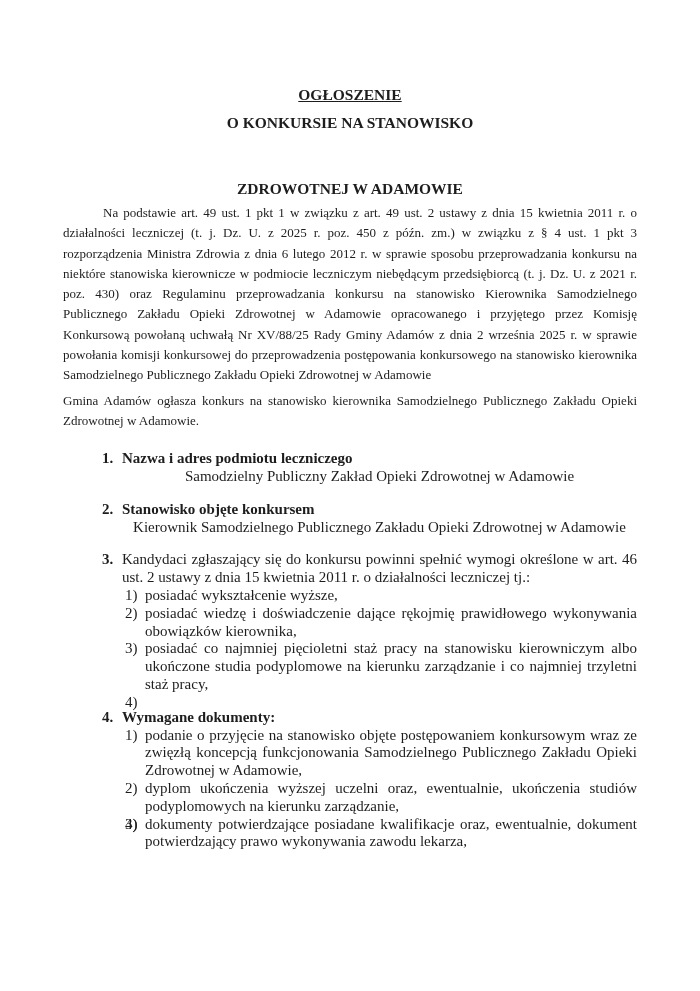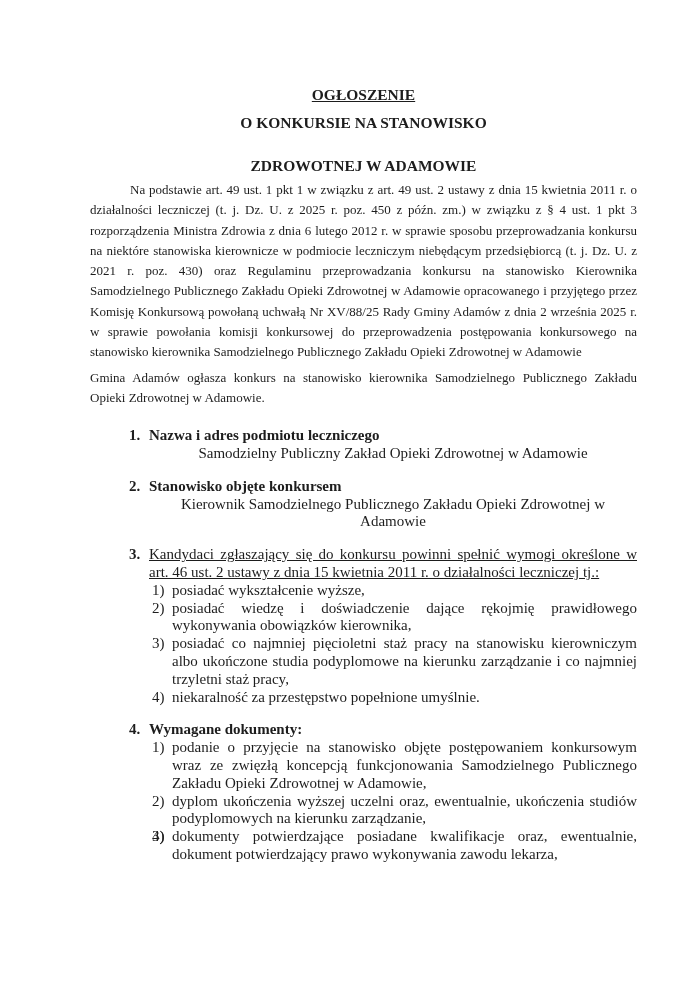--- a/index.html
+++ b/index.html
@@ -5,36 +5,35 @@
   html, body { margin: 0; padding: 0; background: #ffffff; }
   .doc {
     position: relative;
     width: 700px;
     height: 991px;
     background: #ffffff;
     overflow: hidden;
     font-family: "Liberation Serif", "DejaVu Serif", serif;
     color: #1d1d1d;
     box-sizing: border-box;
-    padding-left: 27px;
   }
   .content {
     padding: 84px 63px 0 63px;
   }
   
   .t1, .t2, .t3 {
     margin: 0;
     font-size: 15.5px;
     font-weight: bold;
     text-align: center;
     line-height: 21px;
   }
   .t1 { margin-bottom: 7px; }
   .t1 .u { text-decoration: underline; }
-  .t2 { margin-bottom: 0; }
+  .t2 { margin-bottom: 23px; }
   .t3 { line-height: 22px; margin-bottom: 3px; }
   
   .para {
     margin: 0;
     font-size: 13px;
     line-height: 20.3px;
     text-align: justify;
   }
   .para.indent { text-indent: 40px; }
   .para.gap { margin-top: 5px; }
@@ -51,21 +50,21 @@
   }
   .l1:last-child { margin-bottom: 0; }
   .l1 > .num {
     position: absolute;
     left: -20px;         
     top: 0;
     font-weight: bold;
   }
   .stitle { font-weight: bold; margin-top: 12px; }
   .sline { text-align: center; }
-  .intro { text-align: justify; text-decoration: underline; }
+  .intro { text-align: justify; }
   .l2 {
     position: relative;
     padding-left: 23px;  
     text-align: justify;
   }
   .l2 > .num2 {
     position: absolute;
     left: 3px;           
     top: 0;
   }
@@ -115,21 +114,20 @@
           <div class="l2">
             <span class="num2">2)</span>
             <span>posiadać wiedzę i doświadczenie dające rękojmię prawidłowego wykonywania obowiązków kierownika,</span>
           </div>
           <div class="l2">
             <span class="num2">3)</span>
             <span>posiadać co najmniej pięcioletni staż pracy na stanowisku kierowniczym albo ukończone studia podyplomowe na kierunku zarządzanie i co najmniej trzyletni staż pracy,</span>
           </div>
           <div class="l2">
             <span class="num2">4)</span>
-            <span>niekaralność za przestępstwo popełnione umyślnie.</span>
           </div>
         </div>
       </div>
 
       <div class="l1">
         <span class="num">4.</span>
         <div class="l1body">
           <div class="stitle">Wymagane dokumenty:</div>
           <div class="l2">
             <span class="num2">1)</span>

